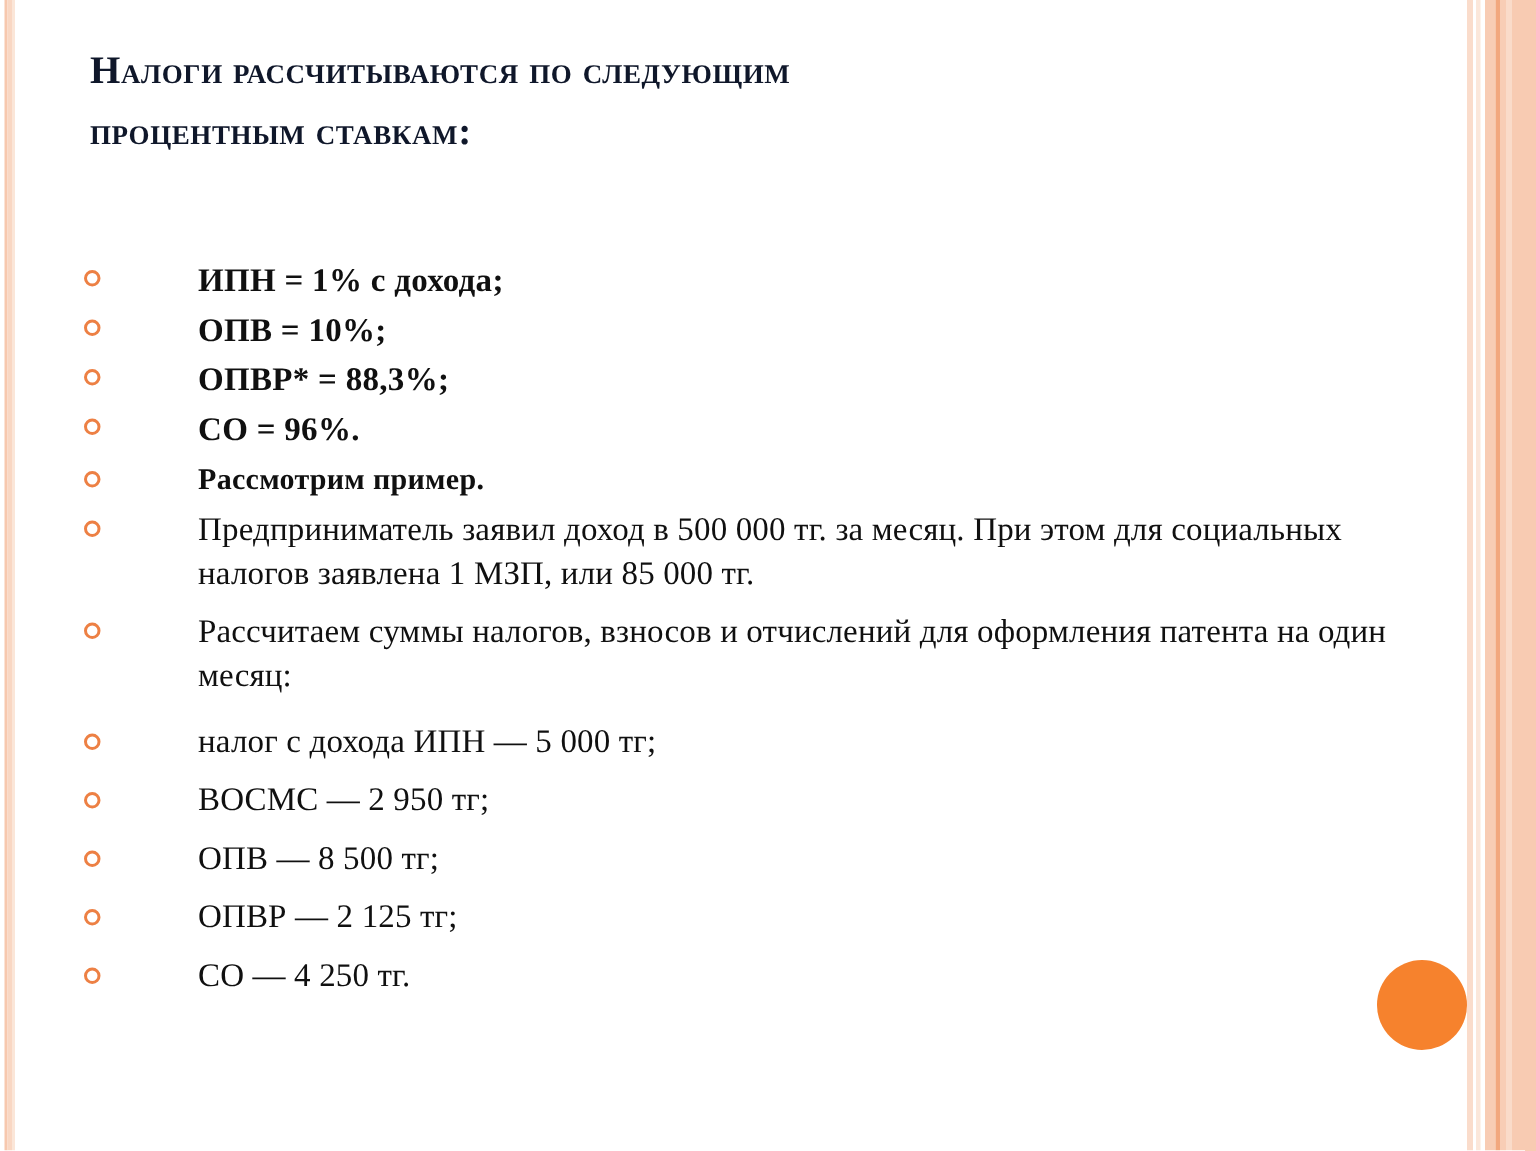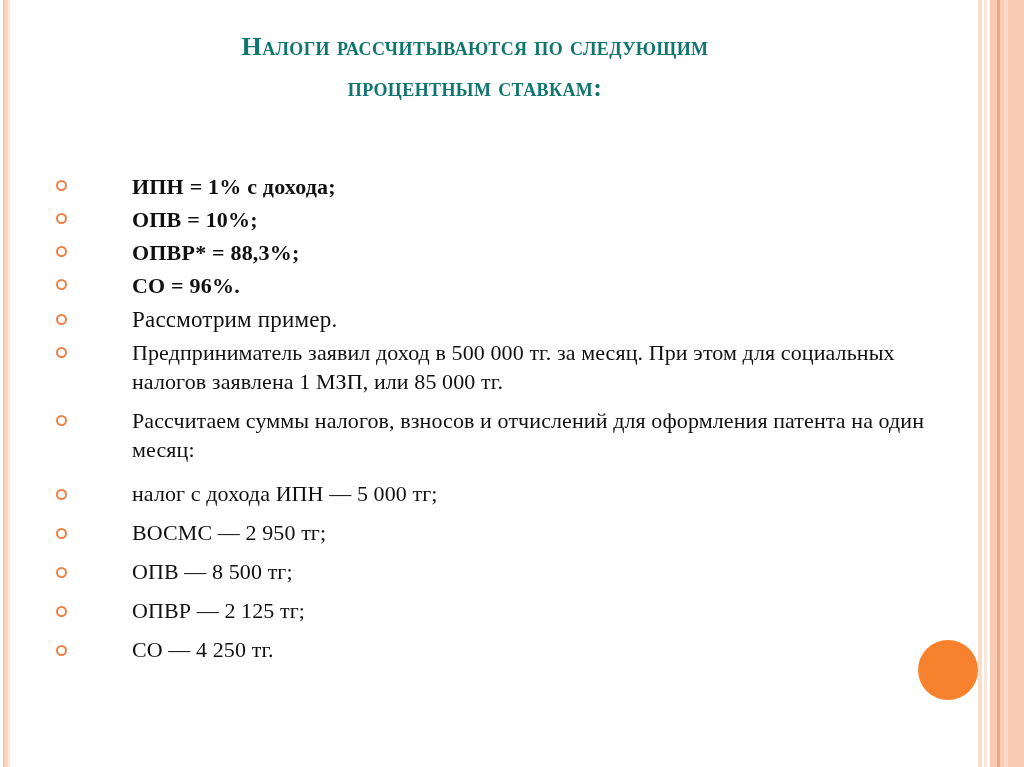--- a/index.html
+++ b/index.html
@@ -48,25 +48,24 @@
     position: absolute;
     left: 60px;
     top: 26px;
     width: 830px;
   }
   .title-line {
     font-family: "Liberation Serif", "DejaVu Serif", serif;
     font-weight: bold;
     font-size: 26px;
     line-height: 41px;
-    color: #0f766e;
+    color: #0f172a;
     font-variant: small-caps;
     letter-spacing: 0.4px;
     white-space: nowrap;
-    text-align: center;
   }
 
   
   .content-block {
     position: absolute;
     left: 56px;
     top: 170px;
     width: 880px;
   }
 
@@ -103,22 +102,22 @@
   .row-rate .bullet-text {
     font-size: 22px;
     font-weight: bold;
     line-height: 33px;
     letter-spacing: 0.2px;
   }
   .row-rate .bullet-marker { padding-top: 10px; }
 
   
   .row-lead .bullet-text {
-    font-size: 23px;
-    font-weight: normal;
+    font-size: 20px;
+    font-weight: bold;
     line-height: 36px;
     letter-spacing: 0.2px;
   }
   .row-lead .bullet-marker { padding-top: 12px; }
 
   
   .row-para .bullet-text {
     font-size: 22px;
     font-weight: normal;
     line-height: 29px;

